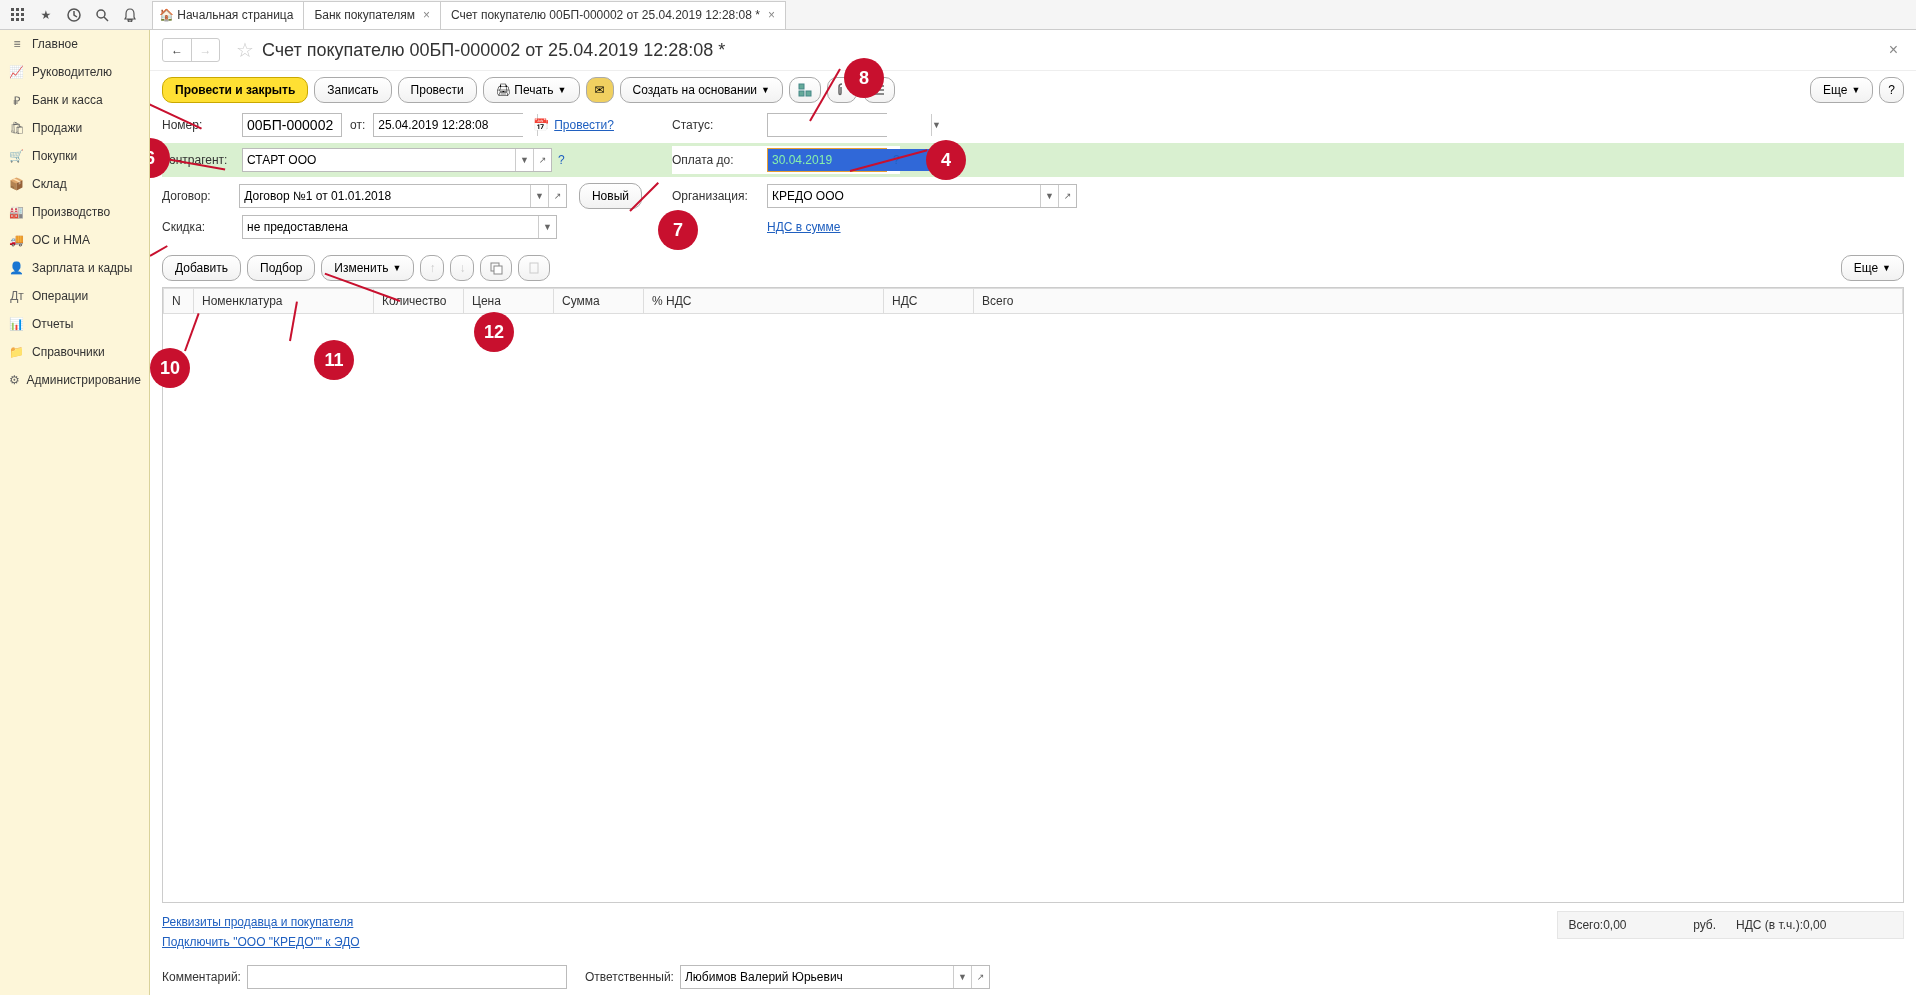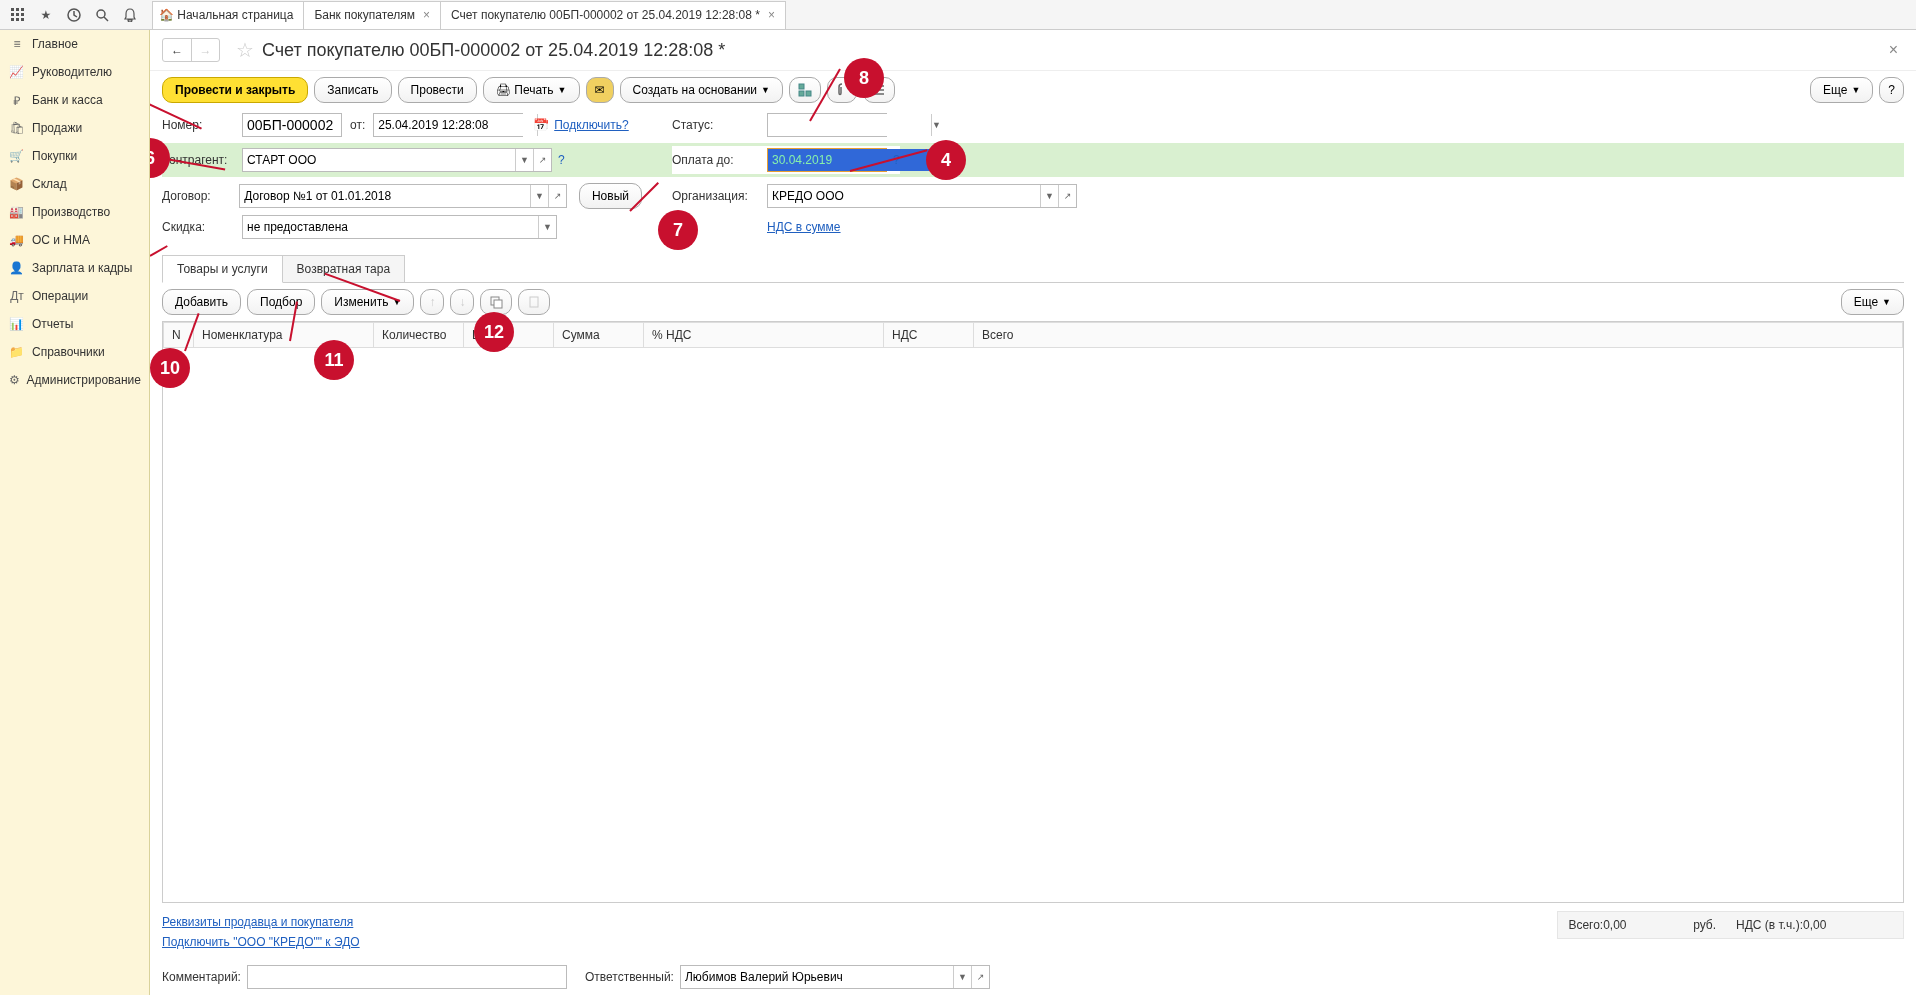--- a/index.html
+++ b/index.html
@@ -244,21 +244,21 @@
         <div class="form-row">
           <div class="form-col-left">
             <span class="fld-label">Номер:</span>
             <input class="fld-input" style="width: 100px;" value="00БП-000002">
             <span style="margin:0 8px">от:</span>
             <div class="combo" style="width:150px">
               <input value="25.04.2019 12:28:08" style="">
               <div class="combo-btn">📅</div>
             </div>
             <span style="margin-left:10px;color:#4a8">📅</span>
-            <span class="link" style="margin-left:6px">Подключить?</span>
+            <span class="link" style="margin-left:6px">Провести?</span>
           </div>
           <div class="form-col-right">
             <span class="fld-label wide">Статус:</span>
             <div class="combo" style="width:120px">
               <input value="" style="">
               <div class="combo-btn">▼</div>
             </div>
           </div>
         </div>
 
@@ -311,24 +311,20 @@
               <div class="combo-btn">▼</div>
             </div>
           </div>
           <div class="form-col-right">
             <span class="fld-label wide"></span>
             <span class="link">НДС в сумме</span>
           </div>
         </div>
       </div>
 
-      <div class="doc-tabs">
-        <div class="doc-tab active">Товары и услуги</div>
-        <div class="doc-tab">Возвратная тара</div>
-      </div>
 
       <div class="tbl-toolbar">
         <button class="btn">Добавить</button>
         <button class="btn">Подбор</button>
         <button class="btn">
             <span>Изменить</span>
             <span class="caret">▼</span>
           </button>
         <button class="btn icon-only" style="color:#ccc">↑</button>
         <button class="btn icon-only" style="color:#ccc">↓</button>

